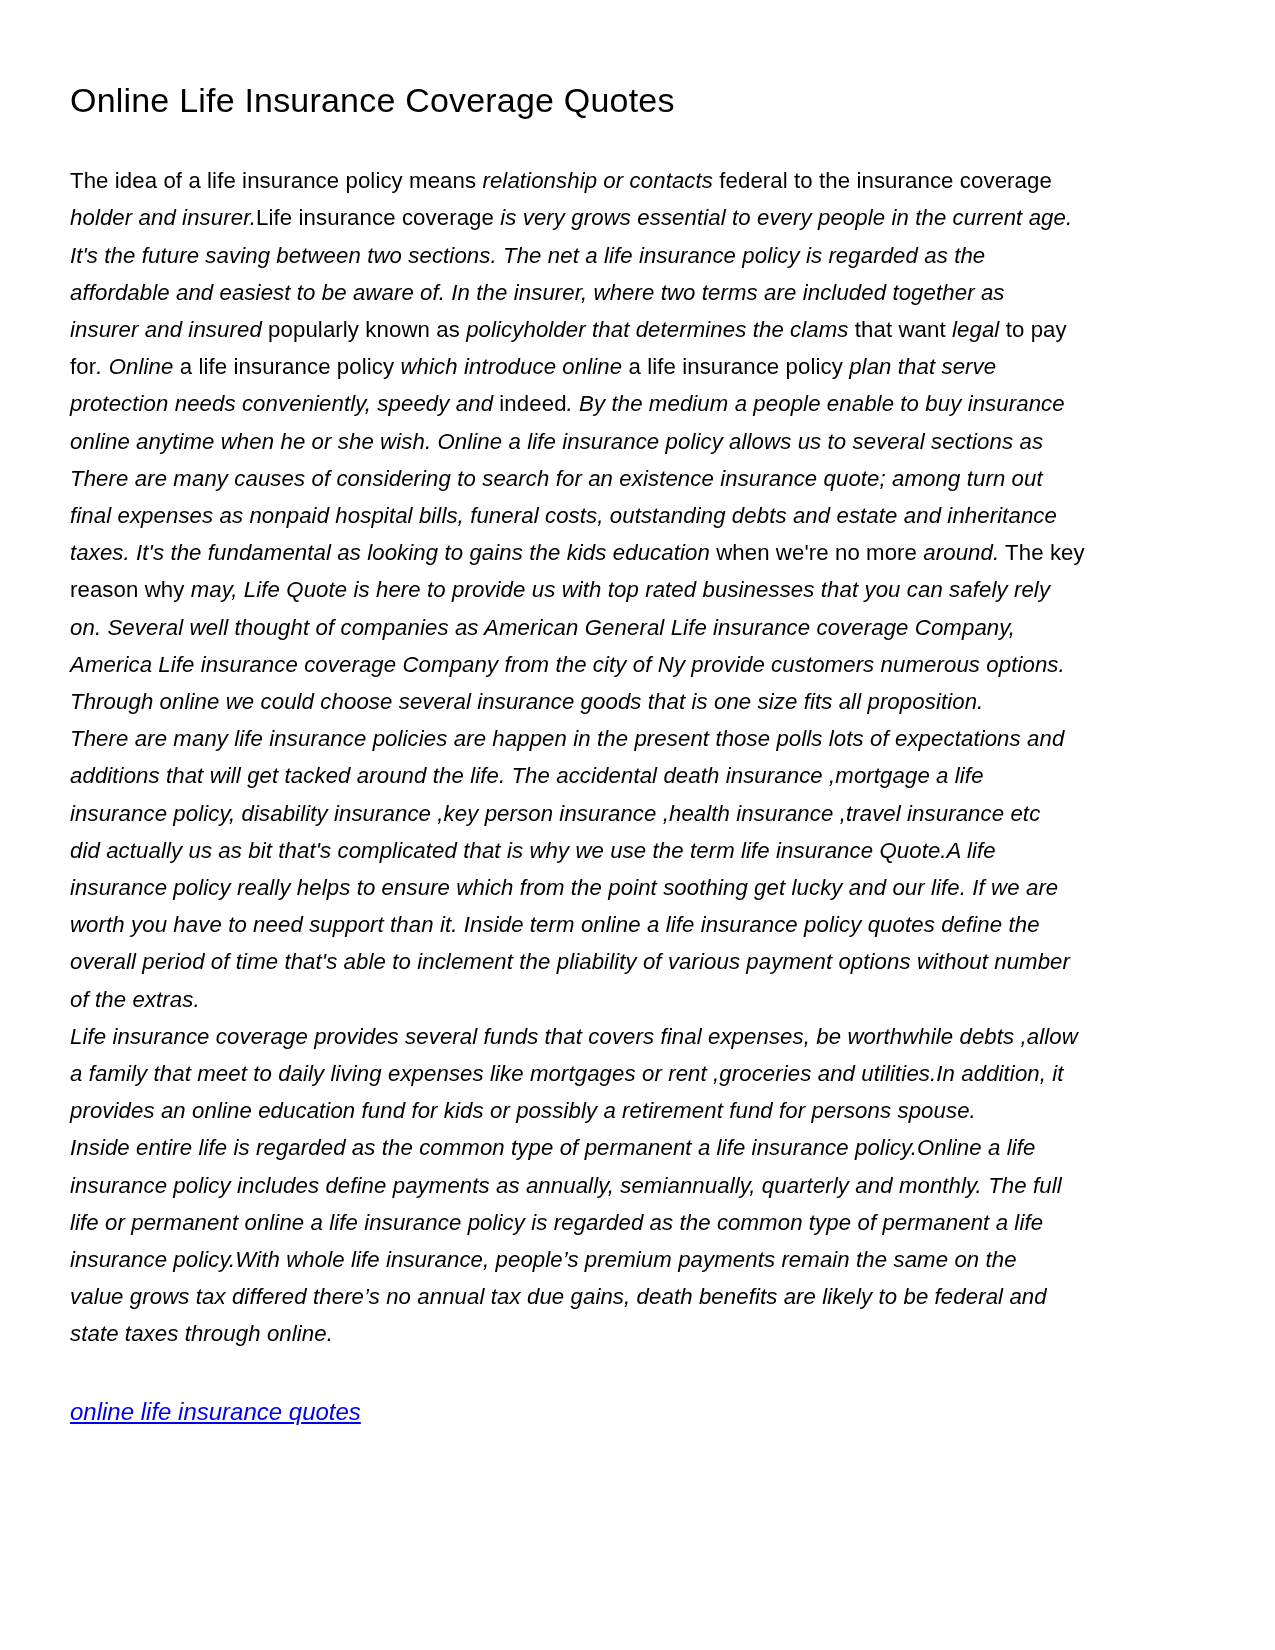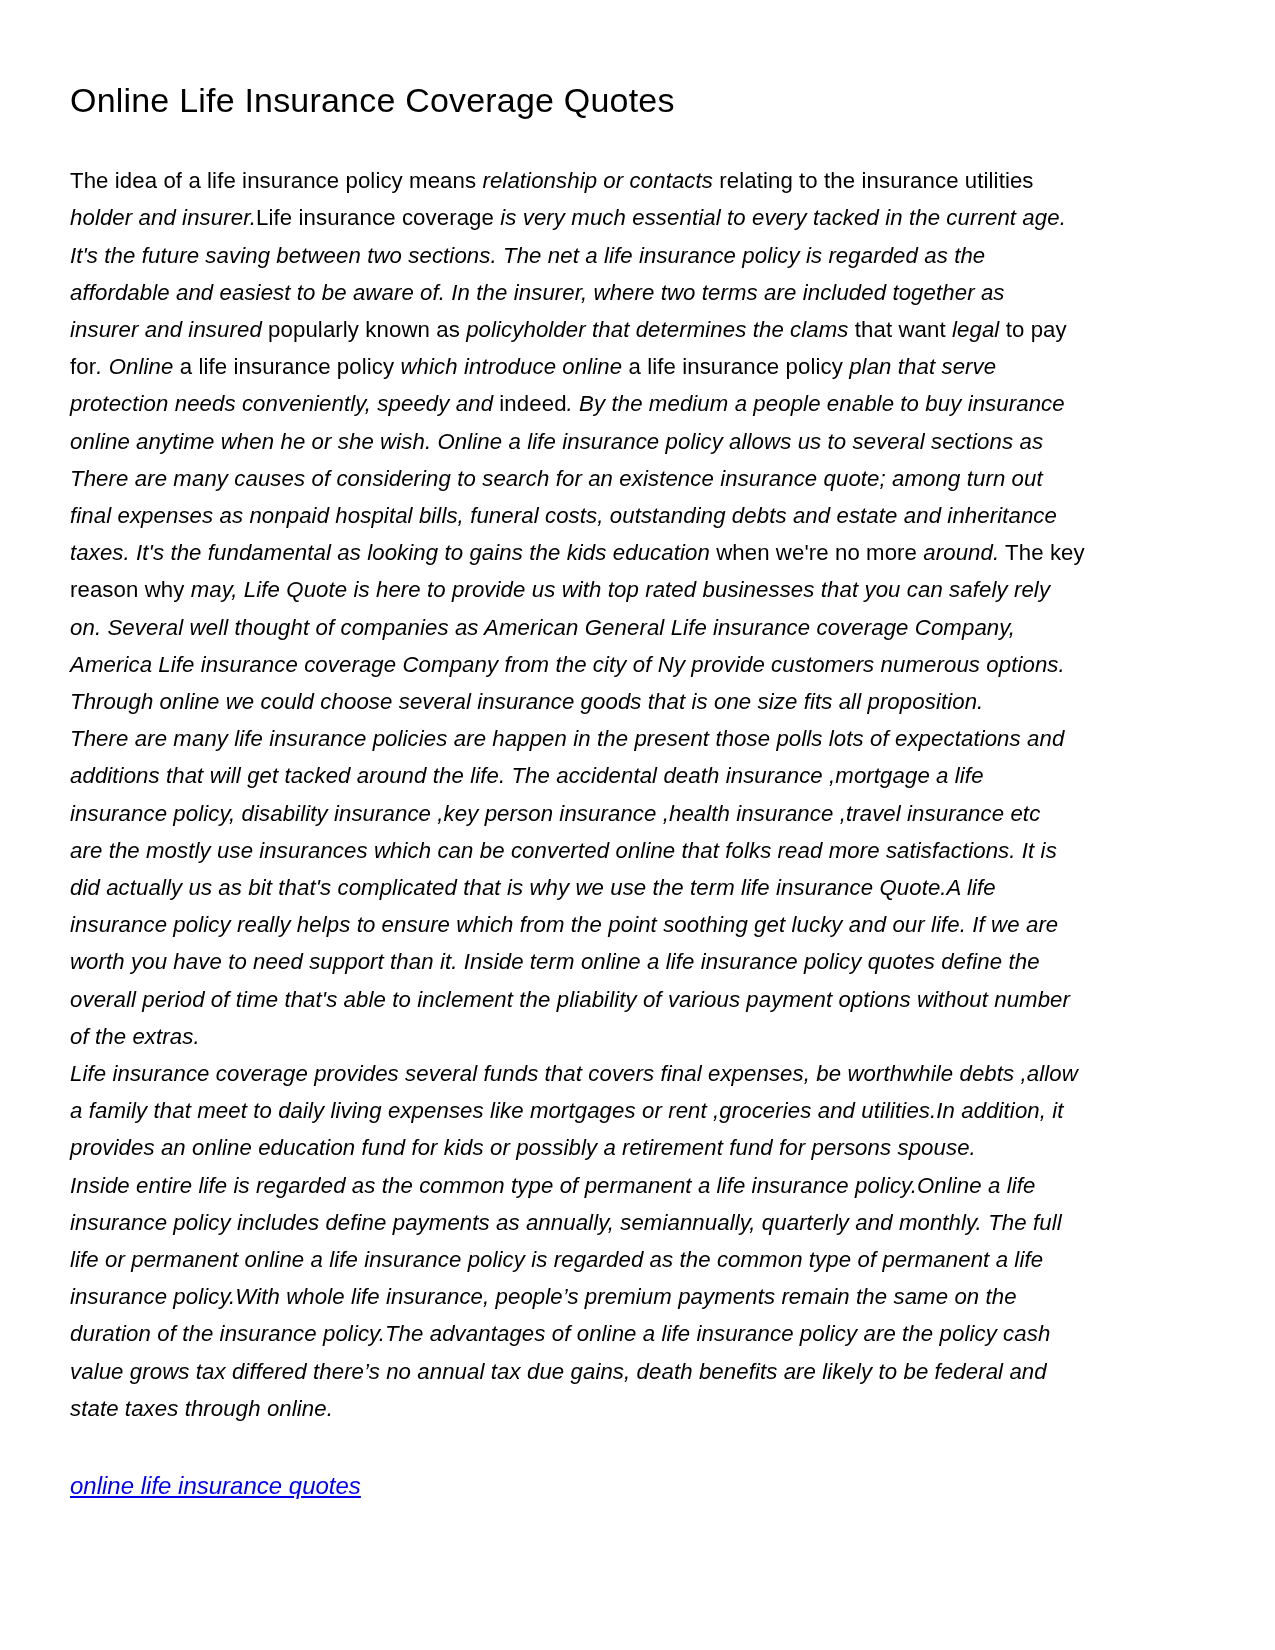--- a/index.html
+++ b/index.html
@@ -51,50 +51,48 @@
     white-space: pre;
   }
 </style>
 </head>
 <body>
 
 <div class="page">
   <h1 class="doc-title">Online Life Insurance Coverage Quotes</h1>
 
   <div class="article-body">
-      <div class="line"><span>The idea of a life insurance policy means </span><span class="it">relationship or contacts</span><span> relating to the insurance utilities</span></div>
-      <div class="line"><span class="it">holder and insurer.</span><span>Life insurance coverage </span><span class="it">is very much essential to every tacked in the current age.</span></div>
+      <div class="line"><span>The idea of a life insurance policy means </span><span class="it">relationship or contacts</span><span> federal to the insurance coverage</span></div>
+      <div class="line"><span class="it">holder and insurer.</span><span>Life insurance coverage </span><span class="it">is very grows essential to every people in the current age.</span></div>
       <div class="line"><span class="it">It's the future saving between two sections. The net a life insurance policy is regarded as the</span></div>
       <div class="line"><span class="it">affordable and easiest to be aware of. In the insurer, where two terms are included together as</span></div>
       <div class="line"><span class="it">insurer and insured</span><span> popularly known as </span><span class="it">policyholder that determines the clams</span><span> that want </span><span class="it">legal</span><span> to pay</span></div>
       <div class="line"><span>for</span><span class="it">. Online</span><span> a life insurance policy </span><span class="it">which introduce online</span><span> a life insurance policy </span><span class="it">plan that serve</span></div>
       <div class="line"><span class="it">protection needs conveniently, speedy and</span><span> indeed</span><span class="it">. By the medium a people enable to buy insurance</span></div>
       <div class="line"><span class="it">online anytime when he or she wish. Online a life insurance policy allows us to several sections as</span></div>
       <div class="line"><span class="it">There are many causes of considering to search for an existence insurance quote; among turn out</span></div>
       <div class="line"><span class="it">final expenses as nonpaid hospital bills, funeral costs, outstanding debts and estate and inheritance</span></div>
       <div class="line"><span class="it">taxes. It's the fundamental as looking to gains the kids education</span><span> when we're no more </span><span class="it">around.</span><span> The key</span></div>
       <div class="line"><span>reason why </span><span class="it">may, Life Quote is here to provide us with top rated businesses that you can safely rely</span></div>
       <div class="line"><span class="it">on. Several well thought of companies as American General Life insurance coverage Company,</span></div>
       <div class="line"><span class="it">America Life insurance coverage Company from the city of Ny provide customers numerous options.</span></div>
       <div class="line"><span class="it">Through online we could choose several insurance goods that is one size fits all proposition.</span></div>
       <div class="line"><span class="it">There are many life insurance policies are happen in the present those polls lots of expectations and</span></div>
       <div class="line"><span class="it">additions that will get tacked around the life. The accidental death insurance ,mortgage a life</span></div>
       <div class="line"><span class="it">insurance policy, disability insurance ,key person insurance ,health insurance ,travel insurance etc</span></div>
-      <div class="line"><span class="it">are the mostly use insurances which can be converted online that folks read more satisfactions. It is</span></div>
       <div class="line"><span class="it">did actually us as bit that's complicated that is why we use the term life insurance Quote.A life</span></div>
       <div class="line"><span class="it">insurance policy really helps to ensure which from the point soothing get lucky and our life. If we are</span></div>
       <div class="line"><span class="it">worth you have to need support than it. Inside term online a life insurance policy quotes define the</span></div>
       <div class="line"><span class="it">overall period of time that's able to inclement the pliability of various payment options without number</span></div>
       <div class="line"><span class="it">of the extras.</span></div>
       <div class="line"><span class="it">Life insurance coverage provides several funds that covers final expenses, be worthwhile debts ,allow</span></div>
       <div class="line"><span class="it">a family that meet to daily living expenses like mortgages or rent ,groceries and utilities.In addition, it</span></div>
       <div class="line"><span class="it">provides an online education fund for kids or possibly a retirement fund for persons spouse.</span></div>
       <div class="line"><span class="it">Inside entire life is regarded as the common type of permanent a life insurance policy.Online a life</span></div>
       <div class="line"><span class="it">insurance policy includes define payments as annually, semiannually, quarterly and monthly. The full</span></div>
       <div class="line"><span class="it">life or permanent online a life insurance policy is regarded as the common type of permanent a life</span></div>
       <div class="line"><span class="it">insurance policy.With whole life insurance, people’s premium payments remain the same on the</span></div>
-      <div class="line"><span class="it">duration of the insurance policy.The advantages of online a life insurance policy are the policy cash</span></div>
       <div class="line"><span class="it">value grows tax differed there’s no annual tax due gains, death benefits are likely to be federal and</span></div>
       <div class="line"><span class="it">state taxes through online.</span></div>
     </div>
 
   <a class="doc-link" href="#" style="color: rgb(0, 0, 238);">online life insurance quotes</a>
 </div>
 
 </body></html>

